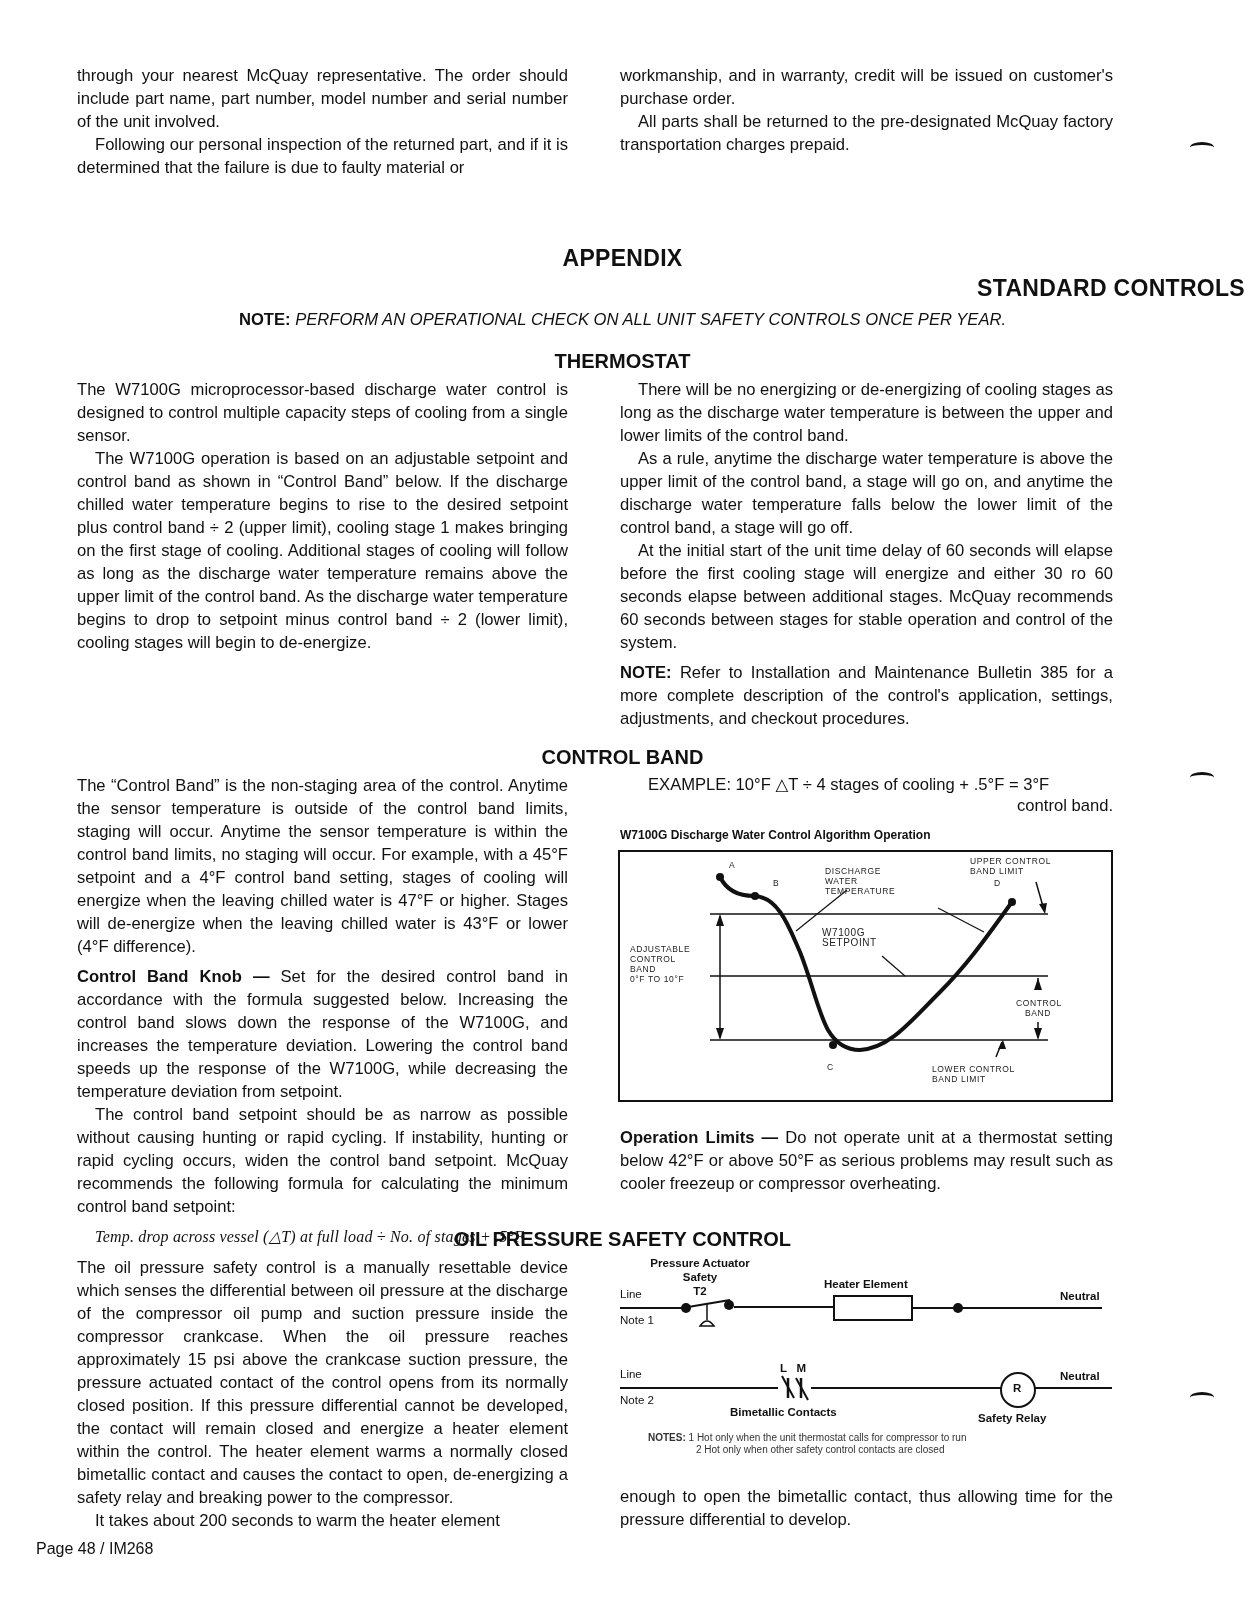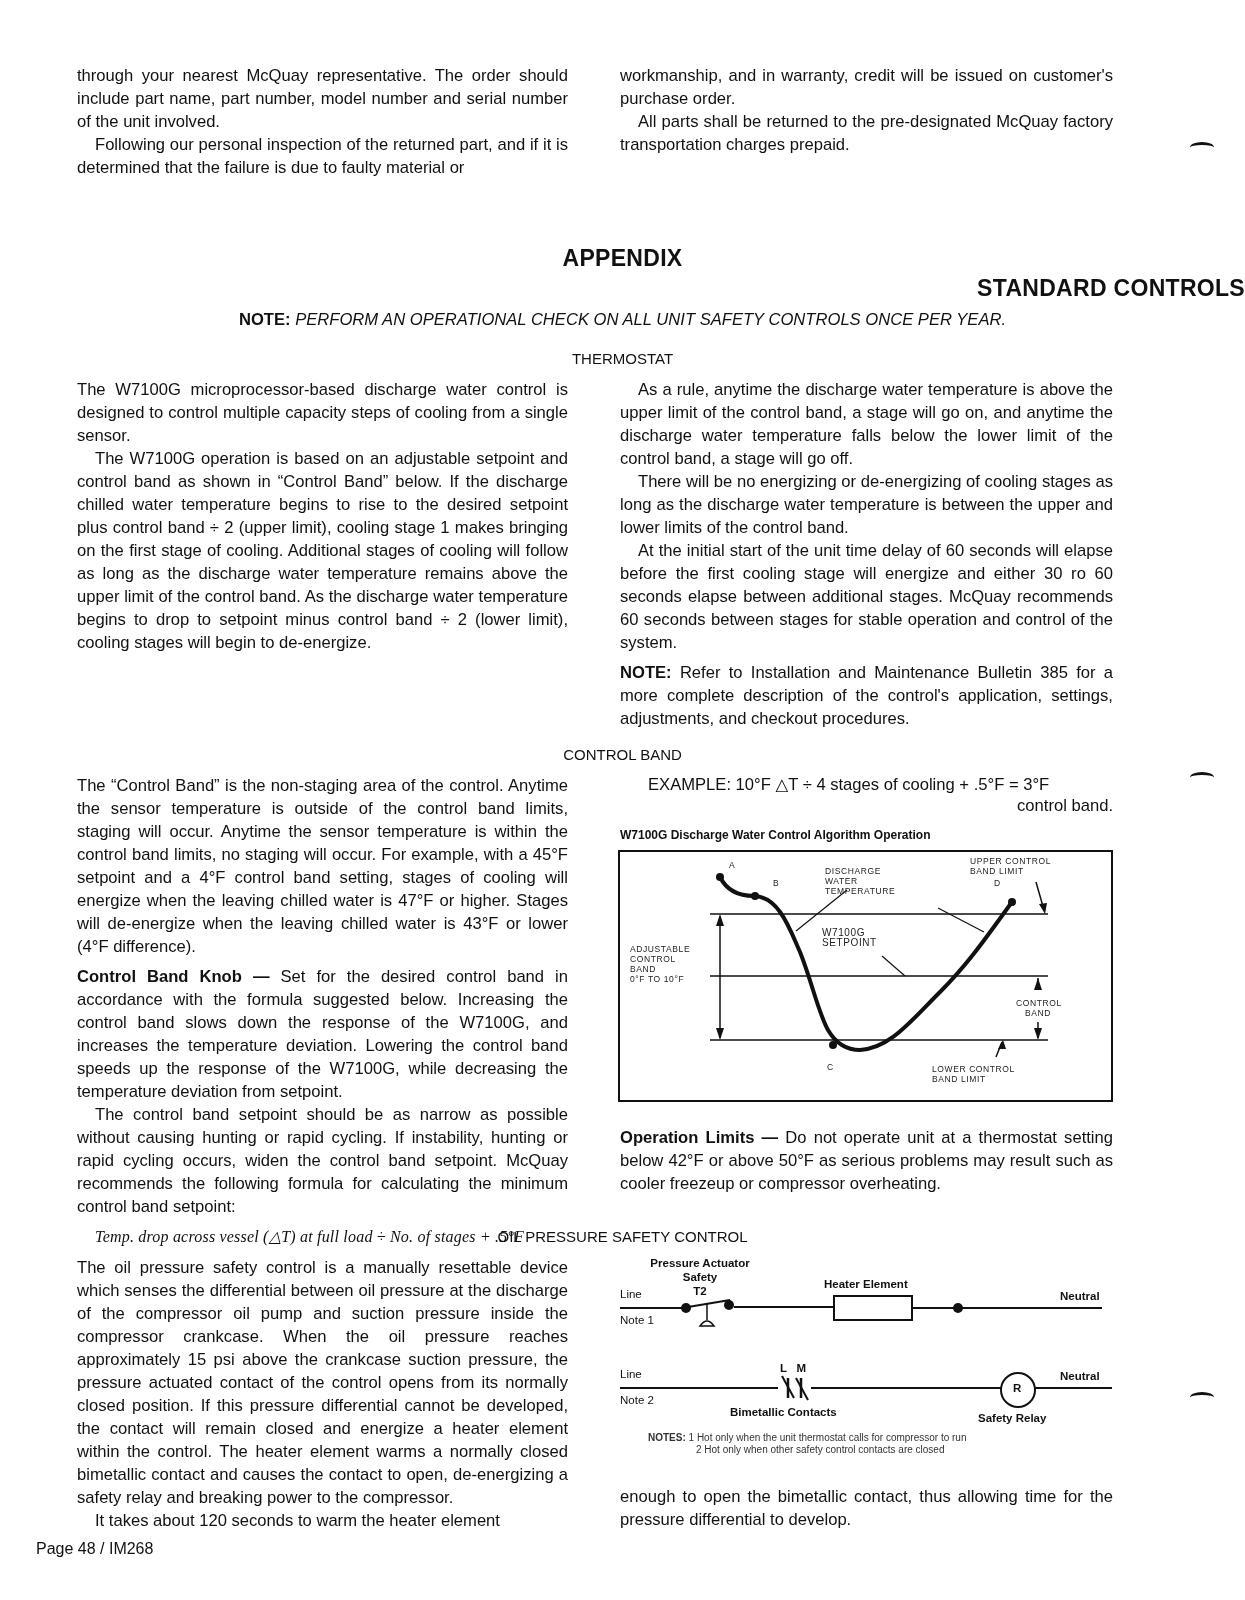--- a/index.html
+++ b/index.html
@@ -5,21 +5,21 @@
   html, body { margin:0; padding:0; background:#ffffff; }
   body { width:1245px; height:1600px; position:relative; overflow:hidden;
          font-family:"Liberation Sans", sans-serif; color:#111; }
   .abs { position:absolute; }
   .col { position:absolute; font-size:16.6px; line-height:23px; text-align:justify; }
   .col p { margin:0; text-indent:18px; }
   .col p.noindent { text-indent:0; }
   .col p.gap { margin-top:7px; }
   .center-h { position:absolute; left:0; width:1245px; text-align:center; }
   .h-big { font-weight:bold; font-size:23px; line-height:30px; letter-spacing:0.3px; }
-  .h-sec { font-weight:normal; font-size:15px; }
+  .h-sec { font-weight:bold; font-size:20px; }
   .note-line { font-size:16.6px; }
   .note-line b { font-weight:bold; }
   .note-line i { font-style:italic; }
   .formula { font-family:"Liberation Serif", serif; font-style:italic; font-size:16px; text-indent:0; text-align:left; letter-spacing:0.2px; }
   .margin-mark { position:absolute; width:24px; height:8px; border-top:3px solid #111; border-radius:50% 50% 0 0; }
   .diagram-title { font-weight:bold; font-size:12px; }
   .diag-box { position:absolute; border:2.5px solid #111; box-sizing:border-box; }
   .tiny { font-size:8.5px; letter-spacing:0.6px; line-height:10px; color:#222; }
   .circ-label { font-size:11.5px; font-weight:bold; color:#111; }
   .footer { font-size:16px;text-align:center; }
@@ -43,22 +43,22 @@
   <b>NOTE:</b>
   <i>PERFORM AN OPERATIONAL CHECK ON ALL UNIT SAFETY CONTROLS ONCE PER YEAR.</i>
 </div>
 
 <div class="center-h h-sec" style="top:350px;">THERMOSTAT</div>
 <div class="col" style="left:77px; top:378px; width:491px;">
   <p class="noindent">The W7100G microprocessor-based discharge water control is designed to control multiple capacity steps of cooling from a single sensor.</p>
   <p>The W7100G operation is based on an adjustable setpoint and control band as shown in “Control Band” below. If the discharge chilled water temperature begins to rise to the desired setpoint plus control band ÷ 2 (upper limit), cooling stage 1 makes bringing on the first stage of cooling. Additional stages of cooling will follow as long as the discharge water temperature remains above the upper limit of the control band. As the discharge water temperature begins to drop to setpoint minus control band ÷ 2 (lower limit), cooling stages will begin to de-energize.</p>
 </div>
 <div class="col" style="left:620px; top:378px; width:493px;">
+  <p>There will be no energizing or de-energizing of cooling stages as long as the discharge water temperature is between the upper and lower limits of the control band.</p>
   <p>As a rule, anytime the discharge water temperature is above the upper limit of the control band, a stage will go on, and anytime the discharge water temperature falls below the lower limit of the control band, a stage will go off.</p>
-  <p>There will be no energizing or de-energizing of cooling stages as long as the discharge water temperature is between the upper and lower limits of the control band.</p>
   <p>At the initial start of the unit time delay of 60 seconds will elapse before the first cooling stage will energize and either 30 ro 60 seconds elapse between additional stages. McQuay recommends 60 seconds between stages for stable operation and control of the system.</p>
   <p class="noindent gap">
     <b>NOTE:</b>
     <span>Refer to Installation and Maintenance Bulletin 385 for a more complete description of the control's application, settings, adjustments, and checkout procedures.</span>
   </p>
 </div>
 
 <div class="center-h h-sec" style="top:746px;">CONTROL BAND</div>
 <div class="margin-mark" style="left:1190px; top:772px;"></div>
 
@@ -147,21 +147,21 @@
 <div class="col" style="left:620px; top:1126px; width:493px;">
   <p class="noindent">
     <b>Operation Limits —</b><span> Do not operate unit at a thermostat setting below 42°F or above 50°F as serious problems may result such as cooler freezeup or compressor overheating.</span>
   </p>
 </div>
 
 <div class="center-h h-sec" style="top:1228px;">OIL PRESSURE SAFETY CONTROL</div>
 
 <div class="col" style="left:77px; top:1256px; width:491px;">
   <p class="noindent">The oil pressure safety control is a manually resettable device which senses the differential between oil pressure at the discharge of the compressor oil pump and suction pressure inside the compressor crankcase. When the oil pressure reaches approximately 15 psi above the crankcase suction pressure, the pressure actuated contact of the control opens from its normally closed position. If this pressure differential cannot be developed, the contact will remain closed and energize a heater element within the control. The heater element warms a normally closed bimetallic contact and causes the contact to open, de-energizing a safety relay and breaking power to the compressor.</p>
-  <p>It takes about 120 seconds to warm the heater element</p>
+  <p>It takes about 200 seconds to warm the heater element</p>
 </div>
 
 <div class="abs" style="left:612px; top:1252px; width:500px; height:200px;">
   <svg width="500" height="200" viewBox="0 0 500 200" style="position:absolute; left:0; top:0;">
 
     <line x1="8" y1="56" x2="70" y2="56" stroke="#111" stroke-width="2"></line>
     <circle cx="74" cy="56" r="5" fill="#111"></circle>
     <line x1="76" y1="55" x2="118" y2="48" stroke="#111" stroke-width="2"></line>
     <circle cx="117" cy="53" r="5" fill="#111"></circle>
     <line x1="95" y1="52" x2="95" y2="68" stroke="#111" stroke-width="1.5"></line>

